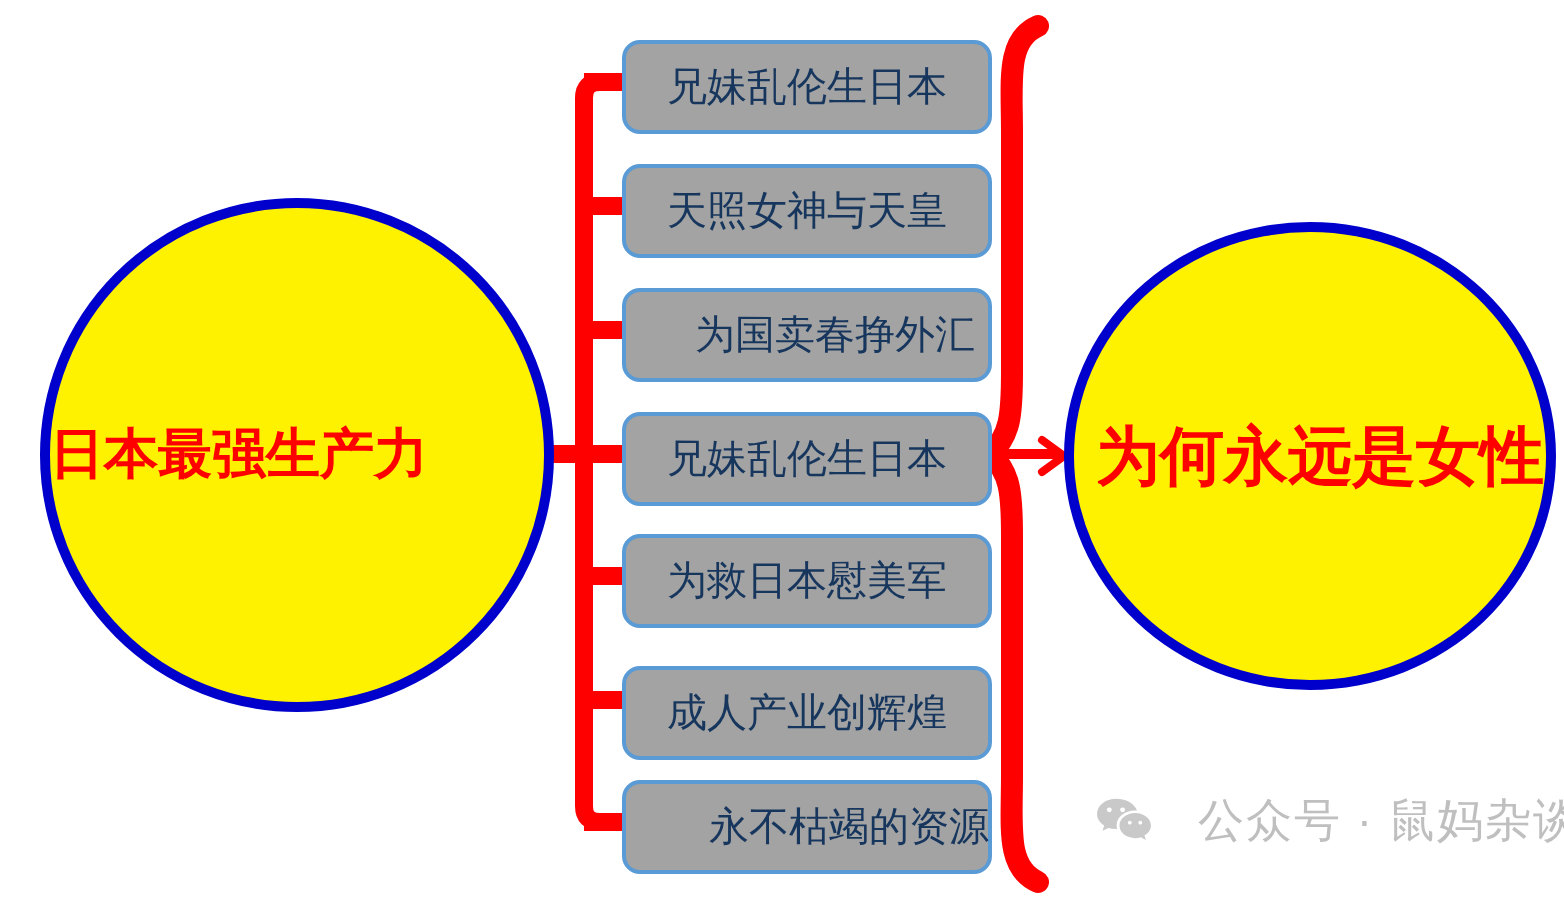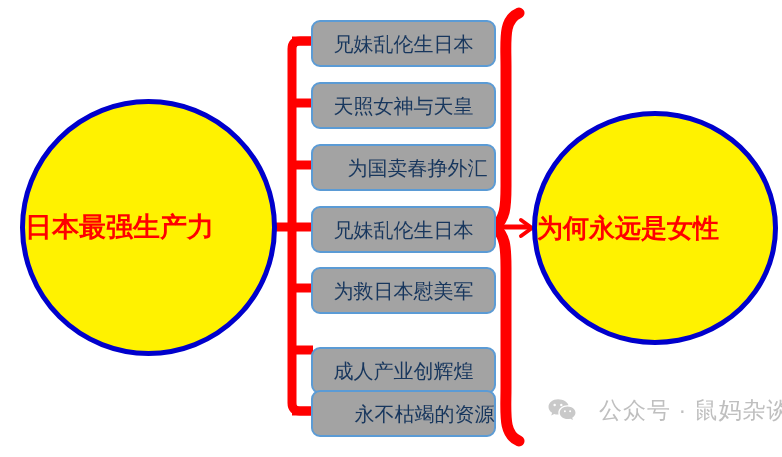--- a/index.html
+++ b/index.html
@@ -43,21 +43,22 @@
     width: 257px;
     height: 257px;
   }
   #circle-right {
     left: 532px;
     top: 111px;
     width: 246px;
     height: 234px;
   }
   #circle-right .circle-label {
-    font-size: 26px;
+    font-size: 32px;
+    margin-left: 11px;
   }
   
   .item-box {
     position: absolute;
     left: 311px;
     width: 185px;
     height: 47px;
     box-sizing: border-box;
     background: #a3a3a3;
     border: 2px solid #5B9BD5;
@@ -155,21 +156,21 @@
   </div>
   <div class="item-box" style="top:144px;padding-left:28px;">
     <span class="item-label">为国卖春挣外汇</span>
   </div>
   <div class="item-box" style="top:206px;">
     <span class="item-label">兄妹乱伦生日本</span>
   </div>
   <div class="item-box" style="top:267px;">
     <span class="item-label">为救日本慰美军</span>
   </div>
-  <div class="item-box" style="top:347px;">
+  <div class="item-box" style="top:333px;">
     <span class="item-label">成人产业创辉煌</span>
   </div>
   <div class="item-box" style="top:390px;padding-left:42px;">
     <span class="item-label">永不枯竭的资源</span>
   </div>
 
   <div id="watermark">
     <svg class="wm-icon" viewBox="0 0 32 26">
       <g fill="#C9C9C9">
         <path d="M11.5 0.8 C5.4 0.8 0.6 4.7 0.6 9.5 c0 2.7 1.6 5.1 4.1 6.7 l-1 3 3.4-1.7 c1.3 0.4 2.7 0.6 4.1 0.6 0.3 0 0.6 0 0.9 0 -0.2-0.7-0.3-1.4-0.3-2.1 0-4.7 4.7-8.5 10.5-8.5 0.4 0 0.7 0 1.1 0.1 C22.4 4 17.5 0.8 11.5 0.8 z"></path>

